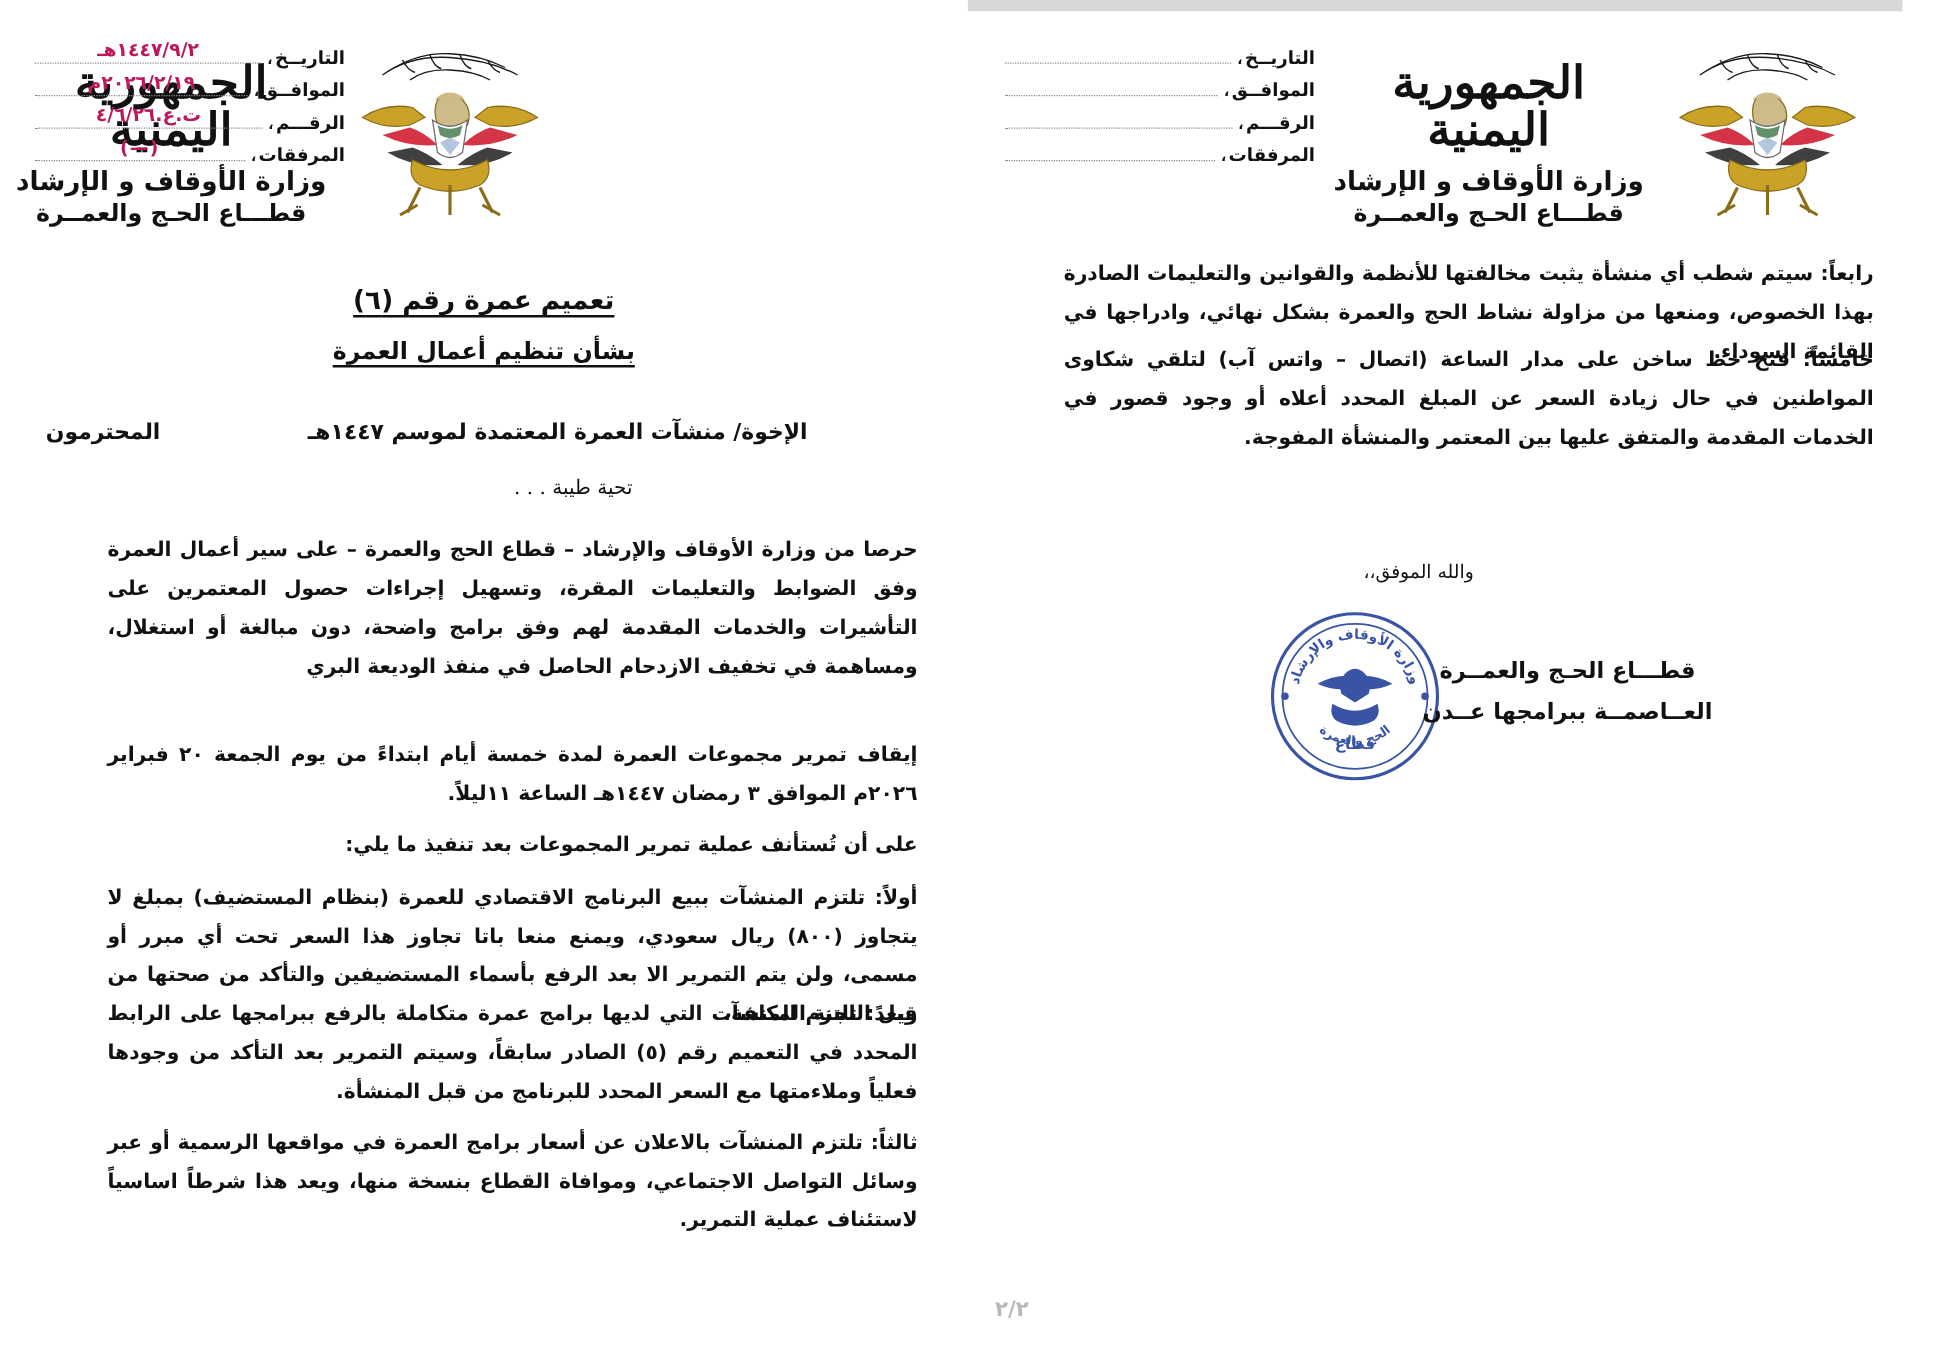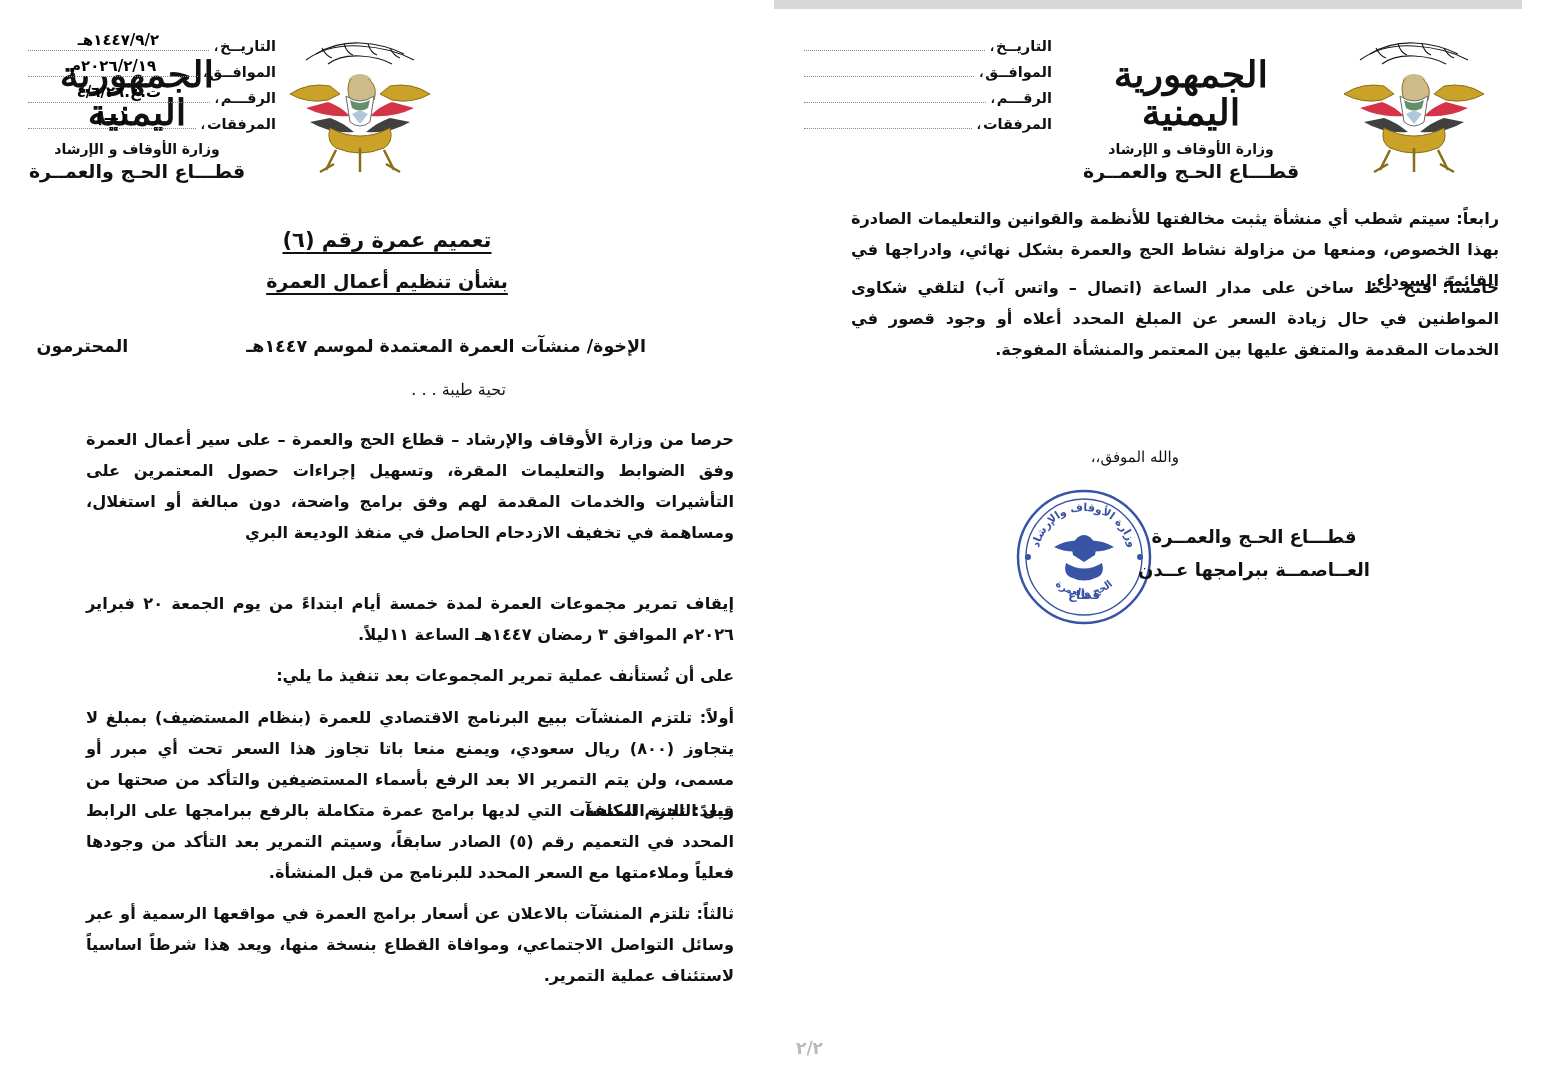--- a/index.html
+++ b/index.html
@@ -61,21 +61,21 @@
   .lh-republic {
     font-family: "DejaVu Serif", "Liberation Serif", serif;
     font-size: 36px;
     font-weight: bold;
     color: #111;
     letter-spacing: -1px;
     line-height: 1.05;
     transform: scaleX(1.05);
   }
   .lh-ministry {
-    font-size: 14px;
+    font-size: 21px;
     font-weight: bold;
     color: #111;
     margin-top: 9px;
     letter-spacing: 1px;
   }
   .lh-sector {
     font-size: 19px;
     font-weight: bold;
     color: #111;
     margin-top: 3px;
@@ -124,21 +124,21 @@
     position: relative;
     border-bottom: 1.5px dotted #8a8a8a;
     height: 14px;
     margin-right: 2px;
   }
   .meta-value {
     position: absolute;
     bottom: 1px;
     left: 0; right: 0;
     text-align: center;
-    color: #000000;
+    color: #be185d;
     font-size: 15px;
     font-weight: bold;
     letter-spacing: 1px;
     white-space: nowrap;
   }
 
   
   .doc-title-block {
     position: absolute;
     left: 0; right: 0;

